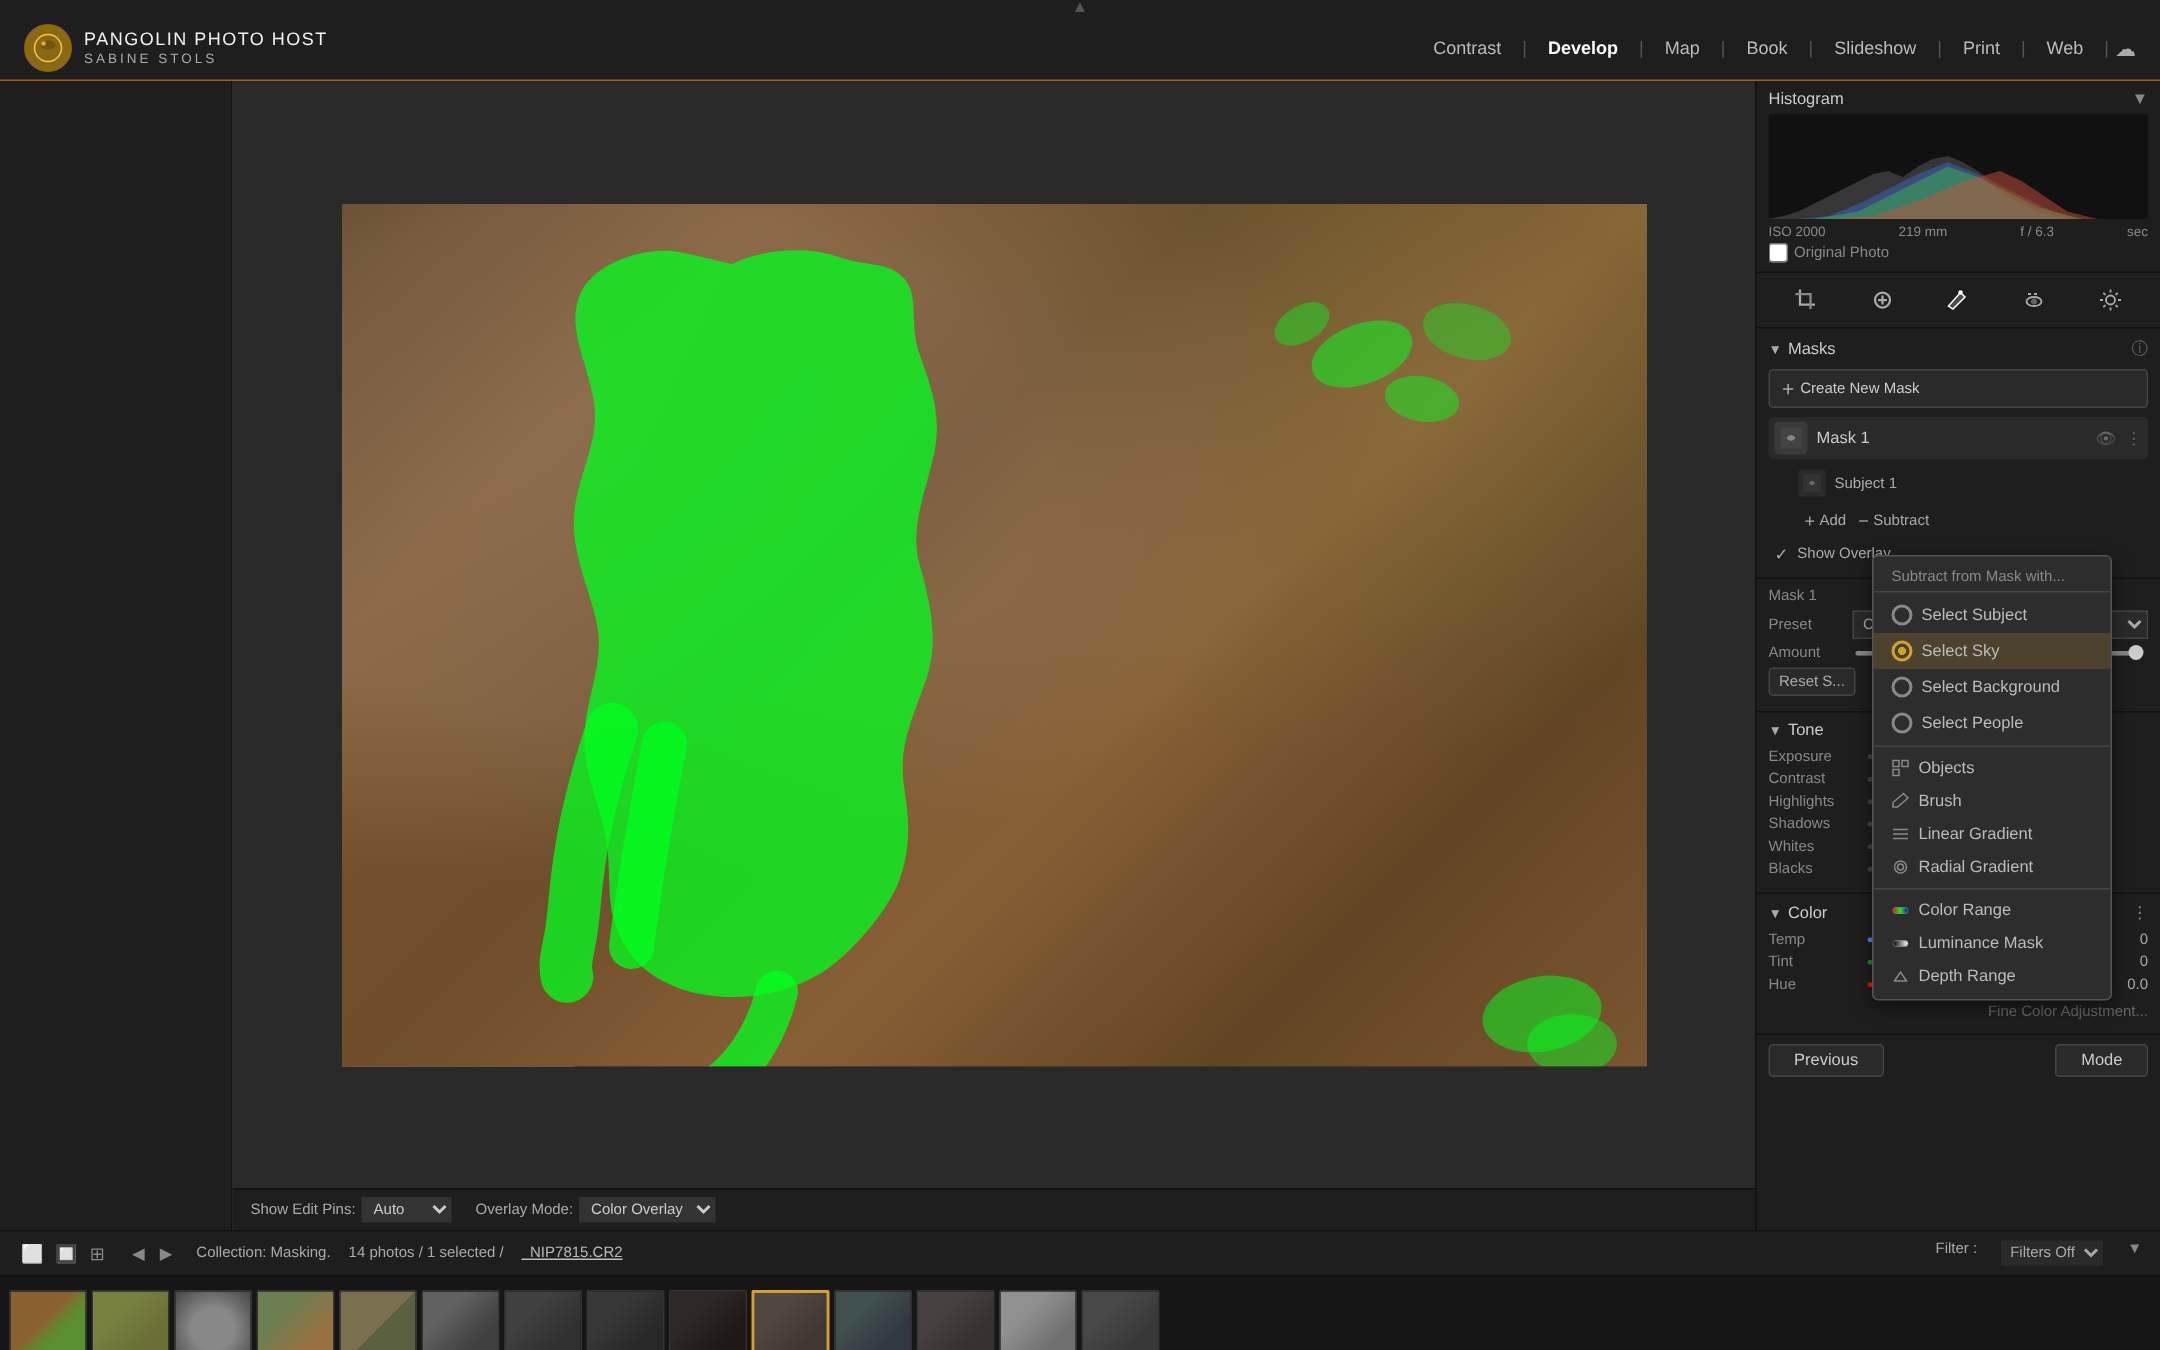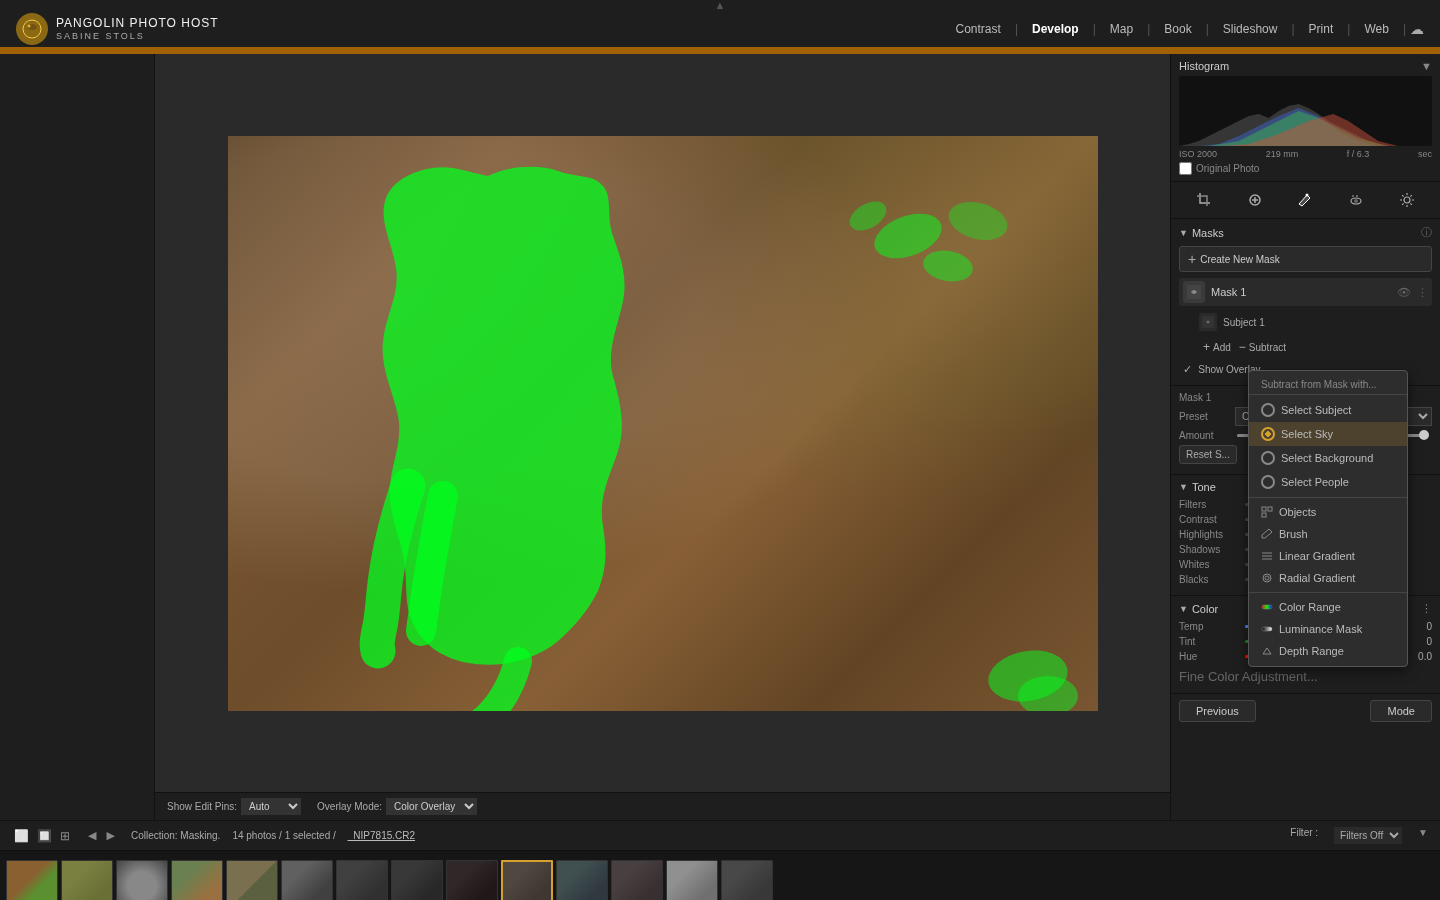--- a/index.html
+++ b/index.html
@@ -5,21 +5,21 @@
     * { box-sizing: border-box; margin: 0; padding: 0; }
     body { background: #1a1a1a; color: #ccc; font-family: 'Arial', sans-serif; font-size: 11px; width: 1440px; height: 900px; overflow: hidden; }
     
     
     #top-nav {
       height: 44px;
       background: #1e1e1e;
       display: flex;
       align-items: center;
       padding: 0 16px;
-      border-bottom: 7px solid #a16207;
+      border-bottom: 1px solid #a16207;
       justify-content: space-between;
     }
     #logo-area {
       display: flex;
       align-items: center;
       gap: 8px;
     }
     #logo-icon {
       width: 32px; height: 32px;
       background: #8B6914;
@@ -736,21 +736,21 @@
         <button id="reset-subject-btn">Reset S...</button>
       </div>
     </div>
 
     <div id="tone-section">
       <div class="section-header-row">
         <span class="section-triangle">▼</span>
         <span>Tone</span>
       </div>
       <div class="slider-row">
-        <span class="slider-label">Filters</span>
+        <span class="slider-label">Exposure</span>
         <div class="slider-track">
             <div class="slider-thumb"></div>
           </div>
         <span class="slider-value"></span>
       </div>
       <div class="slider-row">
         <span class="slider-label">Contrast</span>
         <div class="slider-track">
             <div class="slider-thumb"></div>
           </div>
@@ -806,21 +806,21 @@
         </div>
         <span class="slider-value">0</span>
       </div>
       <div class="slider-row">
         <span class="slider-label">Hue</span>
         <div class="slider-track" style="background:linear-gradient(to right,#ff0000,#ffff00,#00ff00,#00ffff,#0000ff,#ff00ff,#ff0000);">
           <div class="slider-thumb" style="left:calc(60% - 0px);background:#d4a030;border:2px solid #fff;width:12px;height:12px;top:-5px;border-radius:50%;position:absolute;"></div>
         </div>
         <span class="slider-value">0.0</span>
       </div>
-      <div style="color:#666;font-size:13px;padding:3px 0;text-align:left;">Fine Color Adjustment...</div>
+      <div style="color:#666;font-size:10px;padding:3px 0;text-align:right;">Fine Color Adjustment...</div>
     </div>
 
     <div id="prev-reset-row">
       <button class="nav-action-btn">Previous</button>
       <button class="nav-action-btn">Mode</button>
     </div>
 
   </div>
 </div>
 

